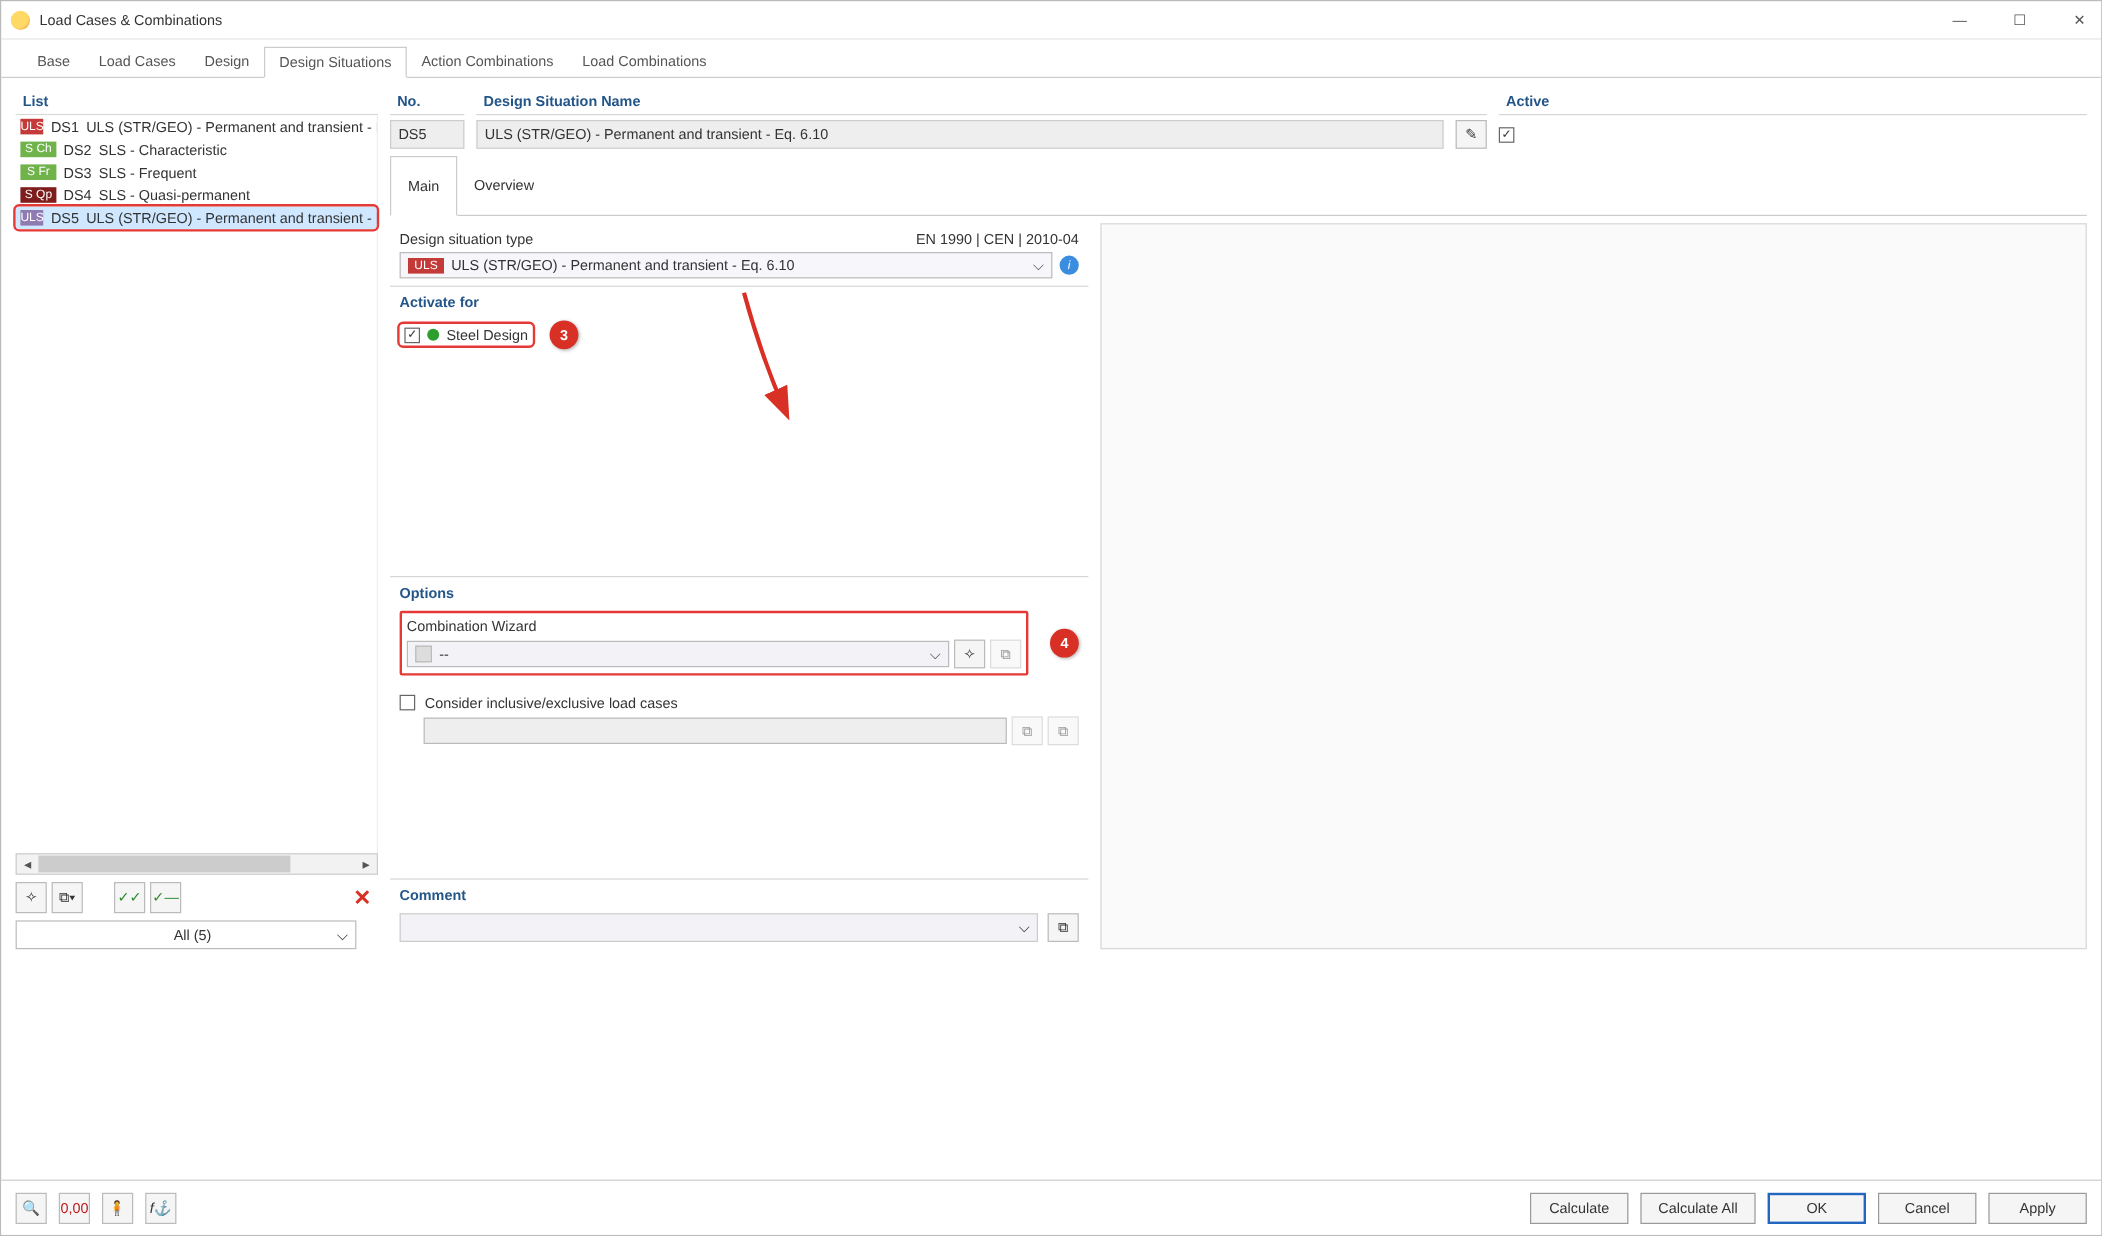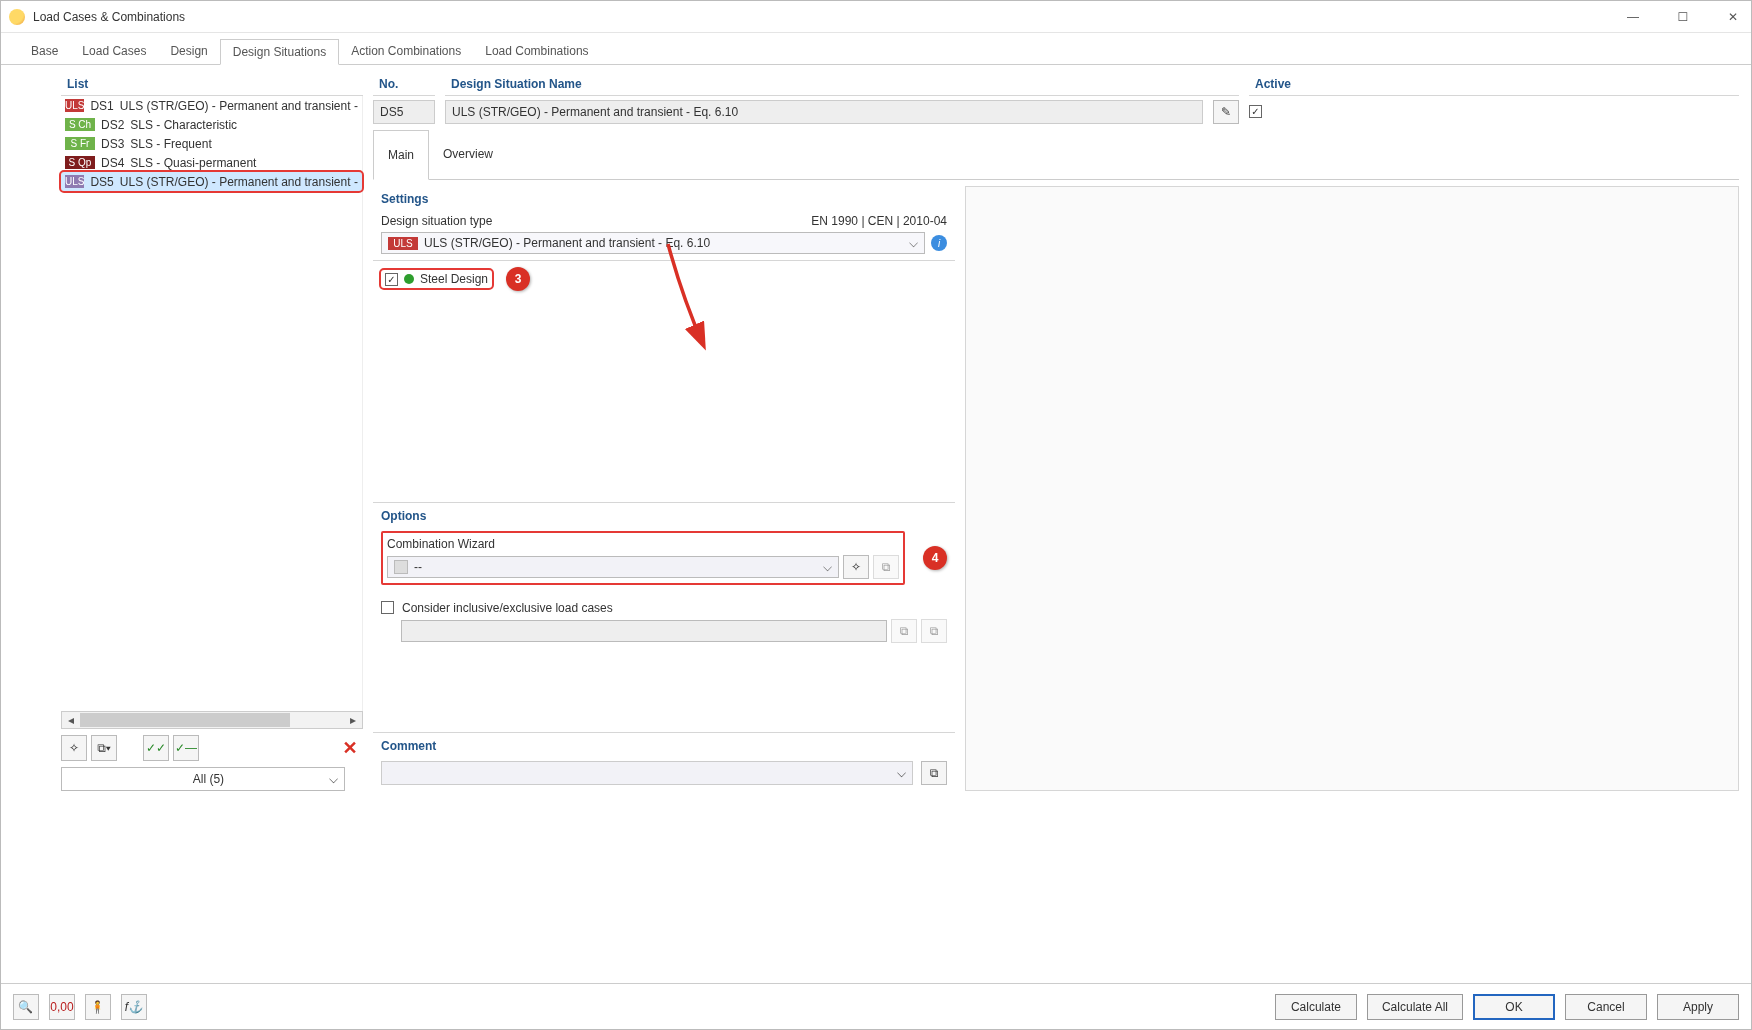--- a/index.html
+++ b/index.html
@@ -10,21 +10,21 @@
   .titlebar .app-icon { width: 16px; height: 16px; background: radial-gradient(circle at 30% 30%, #ffd966 60%, #e69138 100%); border-radius: 50%; margin-right: 8px; }
   .titlebar .win-controls { margin-left: auto; display: flex; gap: 30px; }
   .titlebar .win-controls span { width: 20px; height: 20px; display: inline-flex; align-items: center; justify-content: center; color: #555; cursor: pointer; }
 
   
   .tabbar { height: 28px; border-bottom: 1px solid #ccc; display: flex; align-items: end; padding-left: 18px; margin-top: 4px; }
   .tabbar .tab { padding: 5px 12px 5px; color: #555; cursor: pointer; }
   .tabbar .tab.active { border: 1px solid #ccc; border-bottom: 1px solid #fff; background: #fff; margin-bottom: -1px; }
 
   
-  .main { display: flex; gap: 10px; padding: 8px 12px 0; height: 726px; margin-left: 48px; }
+  .main { display: flex; gap: 10px; padding: 8px 12px 0; height: 726px; }
 
   
   .listpanel { width: 302px; display: flex; flex-direction: column; }
   .section-hdr { color: #235589; font-weight: 600; border-bottom: 1px solid #d6d6d6; padding: 4px 6px; }
   .listbox { background: #fff; flex: 1; border-right: 1px solid #eee;}
   .list-row { display: flex; align-items: center; height: 19px; padding: 0 4px; gap: 6px; white-space: nowrap; overflow: hidden; }
   .badge { font-size: 10px; color: #fff; width: 30px; text-align: center; padding: 1px 0; }
   .list-row.selected { outline: 2px solid #e53935; background: #cfe8ff; border-radius: 3px;}
   .hscroll { height: 18px; border: 1px solid #ccc; display: flex; align-items: center; background: #f2f2f2; }
   .hscroll .arrow { width: 18px; text-align: center; color: #555; }
@@ -189,36 +189,36 @@
 
     <div class="sub-tabbar" id="subtabs">
         <div class="tab active">Main</div>
         <div class="tab">Overview</div>
       </div>
 
     <div class="panel-cols">
       <div class="left-col">
 
         <div class="group">
-          <div class="group-title">Settings</div>
           <div class="field-row">
             <span>Design situation type</span>
             <span>EN 1990 | CEN | 2010-04</span>
           </div>
           <div style="display:flex; align-items:center;">
             <div class="combo">
               <span class="badge" style="background:#c33a38">ULS</span>
               <span>ULS (STR/GEO) - Permanent and transient - Eq. 6.10</span>
               <span class="caret">⌵</span>
             </div>
             <span class="info-ball">i</span>
           </div>
         </div>
 
         <div class="group" style="height:242px; border-bottom:1px solid #d6d6d6;">
+          <div class="group-title">Activate for</div>
           <div style="display:flex; align-items:center; gap:14px;">
             <span class="red-outline" style="display:inline-flex; align-items:center; gap:6px;">
               <span class="checkbox">✓</span>
               <span class="steel-dot"></span>
               <span>Steel Design</span>
             </span>
             <span class="callout-badge">3</span>
           </div>
         </div>
 

